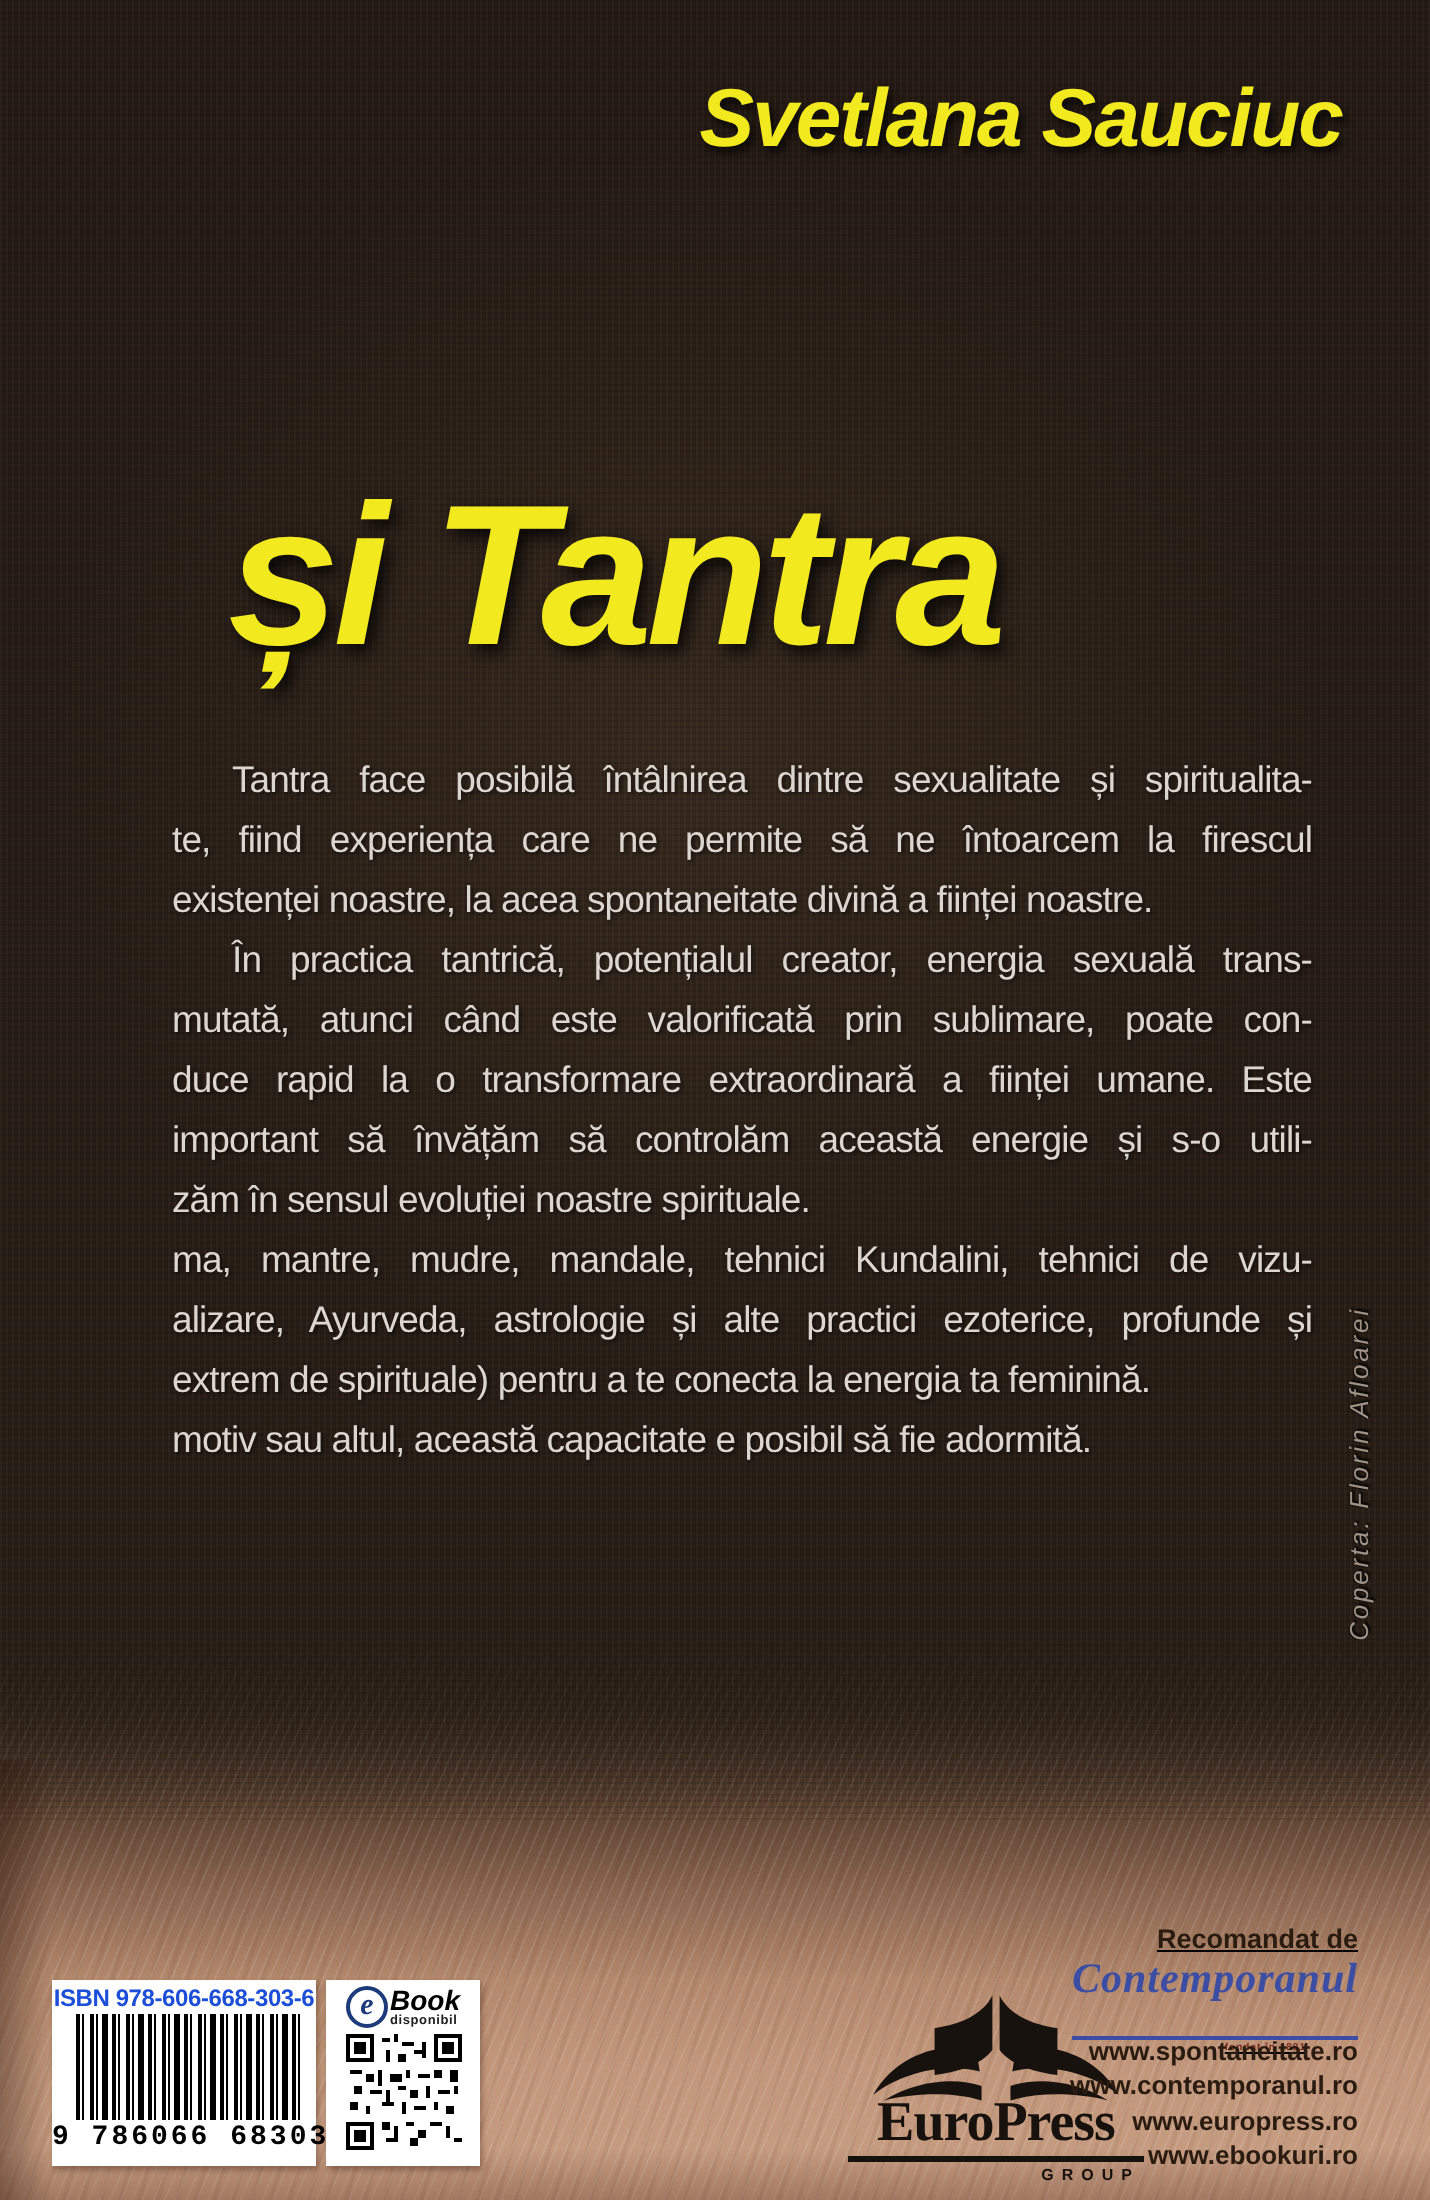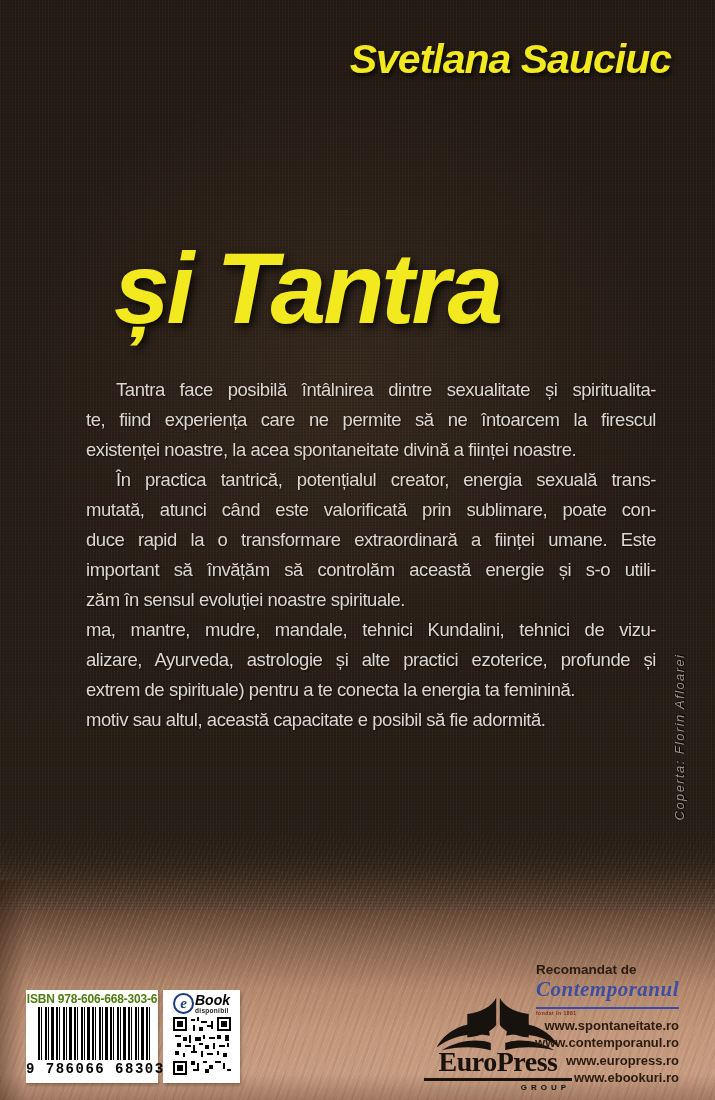--- a/index.html
+++ b/index.html
@@ -72,21 +72,21 @@
     white-space:nowrap;
   }
 
   
   .barcode-box{
     position:absolute; left:26px; top:990px; width:132px; height:93px;
     background:#fff; box-shadow:1px 2px 3px rgba(40,15,5,0.35);
     display:flex; flex-direction:column; align-items:stretch;
   }
   .isbn-label{
-    font-size:12px; font-weight:bold; color:#4d7c0f; text-align:center;
+    font-size:12px; font-weight:bold; color:#1d4ed8; text-align:center;
     letter-spacing:-0.2px; padding-top:2px; white-space:nowrap;
   }
   .bars{
     height:53px; margin:1px 6px 0 12px;
     background:repeating-linear-gradient(90deg,
       #000 0 2px, #fff 2px 3px, #000 3px 4px, #fff 4px 7px,
       #000 7px 9px, #fff 9px 10px, #000 10px 11px, #fff 11px 13px,
       #000 13px 16px, #fff 16px 18px);
   }
   .isbn-digits{
@@ -126,30 +126,30 @@
     font-size:28px; line-height:1.0; letter-spacing:-0.5px;
     border-bottom:3px solid #17120e; padding-bottom:2px; margin-top:-4px;
     white-space:nowrap;
   }
   .ep-group{
     font-size:8px; font-weight:bold; letter-spacing:4px; text-align:right;
     margin-top:2px; padding-right:2px;
   }
 
   .recommend{
-    position:absolute; right:36px; top:962px; 
+    position:absolute; right:36px; top:962px; text-align:right;text-decoration:underline;
   }
   .rec-label{
     font-size:13.5px; font-weight:bold; color:#2a1b10; white-space:nowrap;
   }
   .contemp{
     display:inline-block; margin-top:2px;
     font-family:"Liberation Serif", serif; font-style:italic; font-weight:bold;
     font-size:21px; color:#3b4ea3; line-height:1.0;
-    border-bottom:2px solid #3b4ea3; padding-bottom:7px;
+    border-bottom:2px solid #3b4ea3; padding-bottom:18px;
     letter-spacing:0.5px; white-space:nowrap;
   }
   .contemp-tag{
     font-size:5px; font-weight:bold; color:#7c2a1c; letter-spacing:0.5px;
     padding-right:26px; margin-top:1px; white-space:nowrap;
   }
 
   .websites{
     position:absolute; right:36px; top:1017px; text-align:right;
   }

